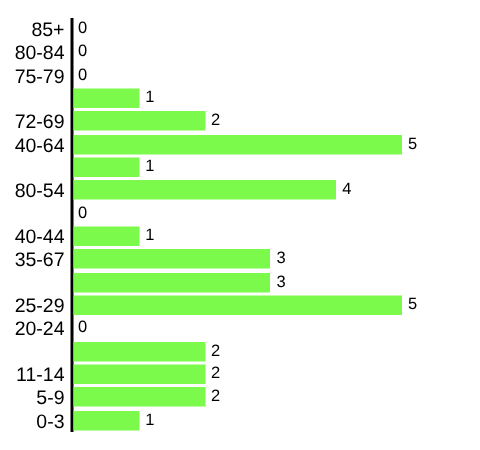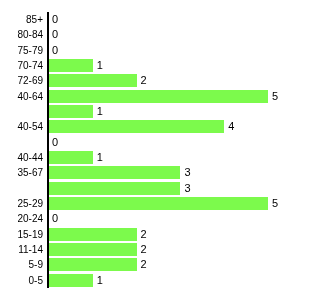--- a/index.html
+++ b/index.html
@@ -44,21 +44,21 @@
     position: relative;
     height: 15.33px;
     width: 300px;
   }
   .cat-label {
     position: absolute;
     right: 257px;
     top: 0;
     height: 15.33px;
     line-height: 15.33px;
-    font-size: 10px;
+    font-size: 13px;
     color: #000000;
     white-space: nowrap;
   }
   .bar-wrap {
     position: absolute;
     left: 49px;
     top: 1px;
     height: 13px;
     display: flex;
     align-items: center;
@@ -101,21 +101,20 @@
           </div>
         </div>
         <div class="row">
           <div class="cat-label">75-79</div>
           <div class="bar-wrap">
             <div class="bar zero" style="width: 0px;"></div>
             <div class="val-label" style="margin-left: 3px;">0</div>
           </div>
         </div>
         <div class="row">
-          <div class="cat-label">70-74</div>
           <div class="bar-wrap">
             <div class="bar" style="width: 43.8px;"></div>
             <div class="val-label">1</div>
           </div>
         </div>
         <div class="row">
           <div class="cat-label">72-69</div>
           <div class="bar-wrap">
             <div class="bar" style="width: 87.6px;"></div>
             <div class="val-label">2</div>
@@ -128,21 +127,21 @@
             <div class="val-label">5</div>
           </div>
         </div>
         <div class="row">
           <div class="bar-wrap">
             <div class="bar" style="width: 43.8px;"></div>
             <div class="val-label">1</div>
           </div>
         </div>
         <div class="row">
-          <div class="cat-label">40-54</div>
+          <div class="cat-label">80-54</div>
           <div class="bar-wrap">
             <div class="bar" style="width: 175.2px;"></div>
             <div class="val-label">4</div>
           </div>
         </div>
         <div class="row">
           <div class="bar-wrap">
             <div class="bar zero" style="width: 0px;"></div>
             <div class="val-label" style="margin-left: 3px;">0</div>
           </div>
@@ -175,42 +174,41 @@
           </div>
         </div>
         <div class="row">
           <div class="cat-label">20-24</div>
           <div class="bar-wrap">
             <div class="bar zero" style="width: 0px;"></div>
             <div class="val-label" style="margin-left: 3px;">0</div>
           </div>
         </div>
         <div class="row">
-          <div class="cat-label">15-19</div>
           <div class="bar-wrap">
             <div class="bar" style="width: 87.6px;"></div>
             <div class="val-label">2</div>
           </div>
         </div>
         <div class="row">
           <div class="cat-label">11-14</div>
           <div class="bar-wrap">
             <div class="bar" style="width: 87.6px;"></div>
             <div class="val-label">2</div>
           </div>
         </div>
         <div class="row">
           <div class="cat-label">5-9</div>
           <div class="bar-wrap">
             <div class="bar" style="width: 87.6px;"></div>
             <div class="val-label">2</div>
           </div>
         </div>
         <div class="row">
-          <div class="cat-label">0-5</div>
+          <div class="cat-label">0-3</div>
           <div class="bar-wrap">
             <div class="bar" style="width: 43.8px;"></div>
             <div class="val-label">1</div>
           </div>
         </div>
       </div>
   </div>
 </div>
 
 </body></html>

